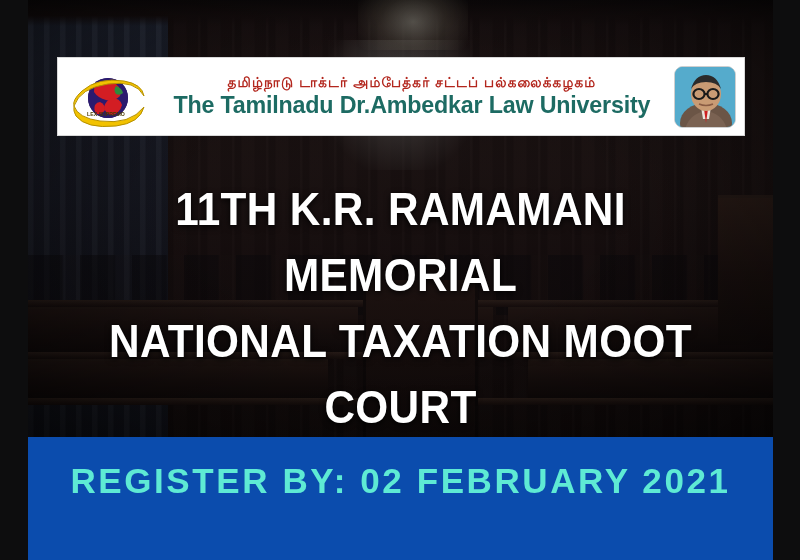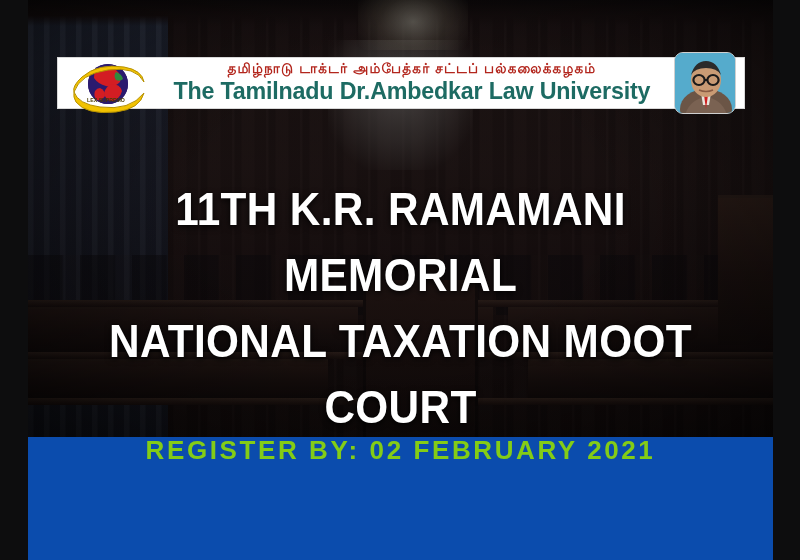--- a/index.html
+++ b/index.html
@@ -129,21 +129,21 @@
     background:radial-gradient(ellipse at 50% 46%,
       rgba(0,0,0,0) 38%,
       rgba(0,0,0,0.35) 78%,
       rgba(0,0,0,0.62) 100%);
   }
 
   
   .letterhead {
     position:absolute;
     left:57px; top:57px;
-    width:688px; height:52px;
+    width:688px; height:79px;
     background:#ffffff;
     border:1px solid #d8d8d8;
     display:flex; align-items:center;
     padding:0 8px;
   }
   .lh-logo {
     width:84px; height:66px;
     flex:0 0 84px;
     position:relative;
   }
@@ -202,24 +202,25 @@
   .register-bar {
     position:absolute;
     left:28px; top:437px;
     width:745px; height:123px;
     background:#0b4cad;
     display:flex;
     align-items:flex-start;
     justify-content:center;
   }
   .register-text {
-    color:#84cc16;
+    margin-top:26px;
+    color:#5eead4;
     font-family:"Liberation Sans Narrow","Liberation Sans", sans-serif;
     font-weight:bold;
-    font-size:26px;
+    font-size:35px;
     line-height:1;
     letter-spacing:2.6px;
     text-transform:uppercase;
     white-space:nowrap;
   }
 </style>
 </head>
 <body>
 
 <div id="poster">

